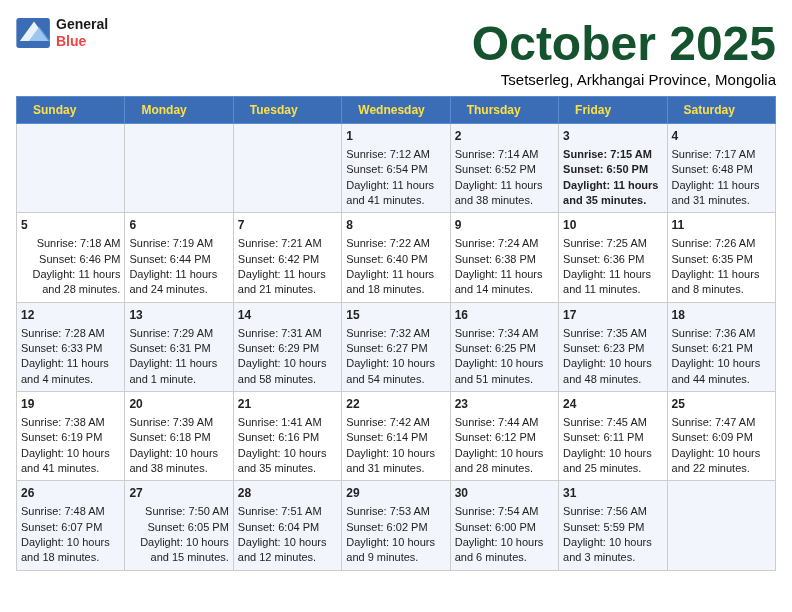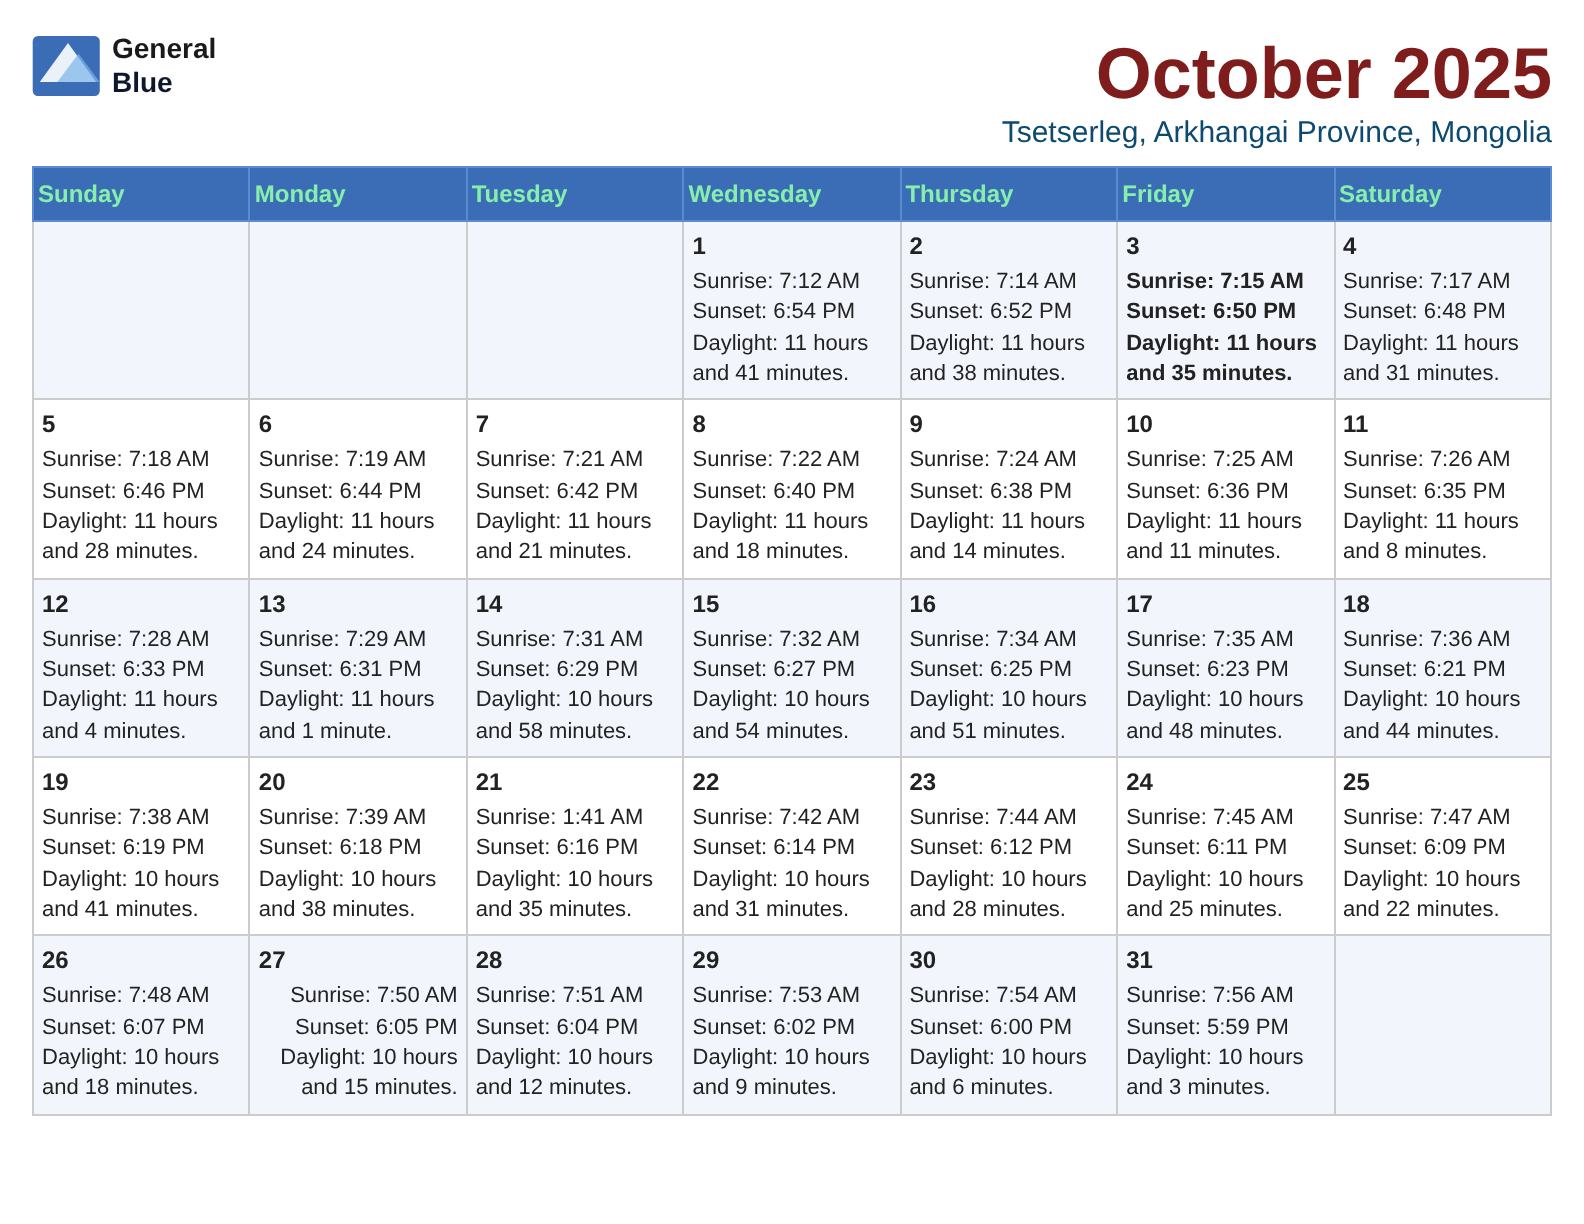--- a/index.html
+++ b/index.html
@@ -21,46 +21,46 @@
       display: flex;
       align-items: center;
       gap: 4px;
     }
     .logo-text {
       font-size: 14px;
       font-weight: bold;
       color: #1a1a1a;
       line-height: 1.2;
     }
-    .logo-text span { color: #0f172a; margin-top: 15px; }
+    .logo-text span { color: #ef4444; margin-top: 15px; }
     .logo-icon {
       width: 36px;
       height: 30px;
     }
     .title-block {
       text-align: right;
     }
     .month-title {
-      font-size: 36px;
+      font-size: 48px;
       font-weight: bold;
-      color: #7f1d1d;
+      color: #14532d;
     }
     .subtitle {
       font-size: 15px;
-      color: #0c4a6e;
+      color: #000000;
     }
     .calendar {
       width: 100%;
       border-collapse: collapse;
       font-size: 11px;
     }
     .calendar th {
       background-color: #3a6db5;
-      color: #86efac;
-      padding: 6px 2px;
+      color: #fde047;
+      padding: 6px 16px;
       text-align: left;
       font-size: 12px;
       border: 1px solid #5a8dd0;
     }
     .calendar td {
       border: 1px solid #ccc;
       vertical-align: top;
       padding: 4px 4px;
       width: 108px;
       min-height: 80px;
@@ -143,21 +143,21 @@
         <td>
           <span class="day-num">4</span>
           <div class="day-info" style="white-space: pre-line;">Sunrise: 7:17 AM
 Sunset: 6:48 PM
 Daylight: 11 hours and 31 minutes.</div>
         </td>
       </tr>
       <tr>
         <td>
           <span class="day-num">5</span>
-          <div class="day-info" style="white-space: pre-line;">Sunrise: 7:18 AM
+          <div class="day-info" style="white-space: pre-line; text-align: right;">Sunrise: 7:18 AM
 Sunset: 6:46 PM
 Daylight: 11 hours and 28 minutes.</div>
         </td>
         <td>
           <span class="day-num">6</span>
           <div class="day-info" style="white-space: pre-line;">Sunrise: 7:19 AM
 Sunset: 6:44 PM
 Daylight: 11 hours and 24 minutes.</div>
         </td>
         <td>

